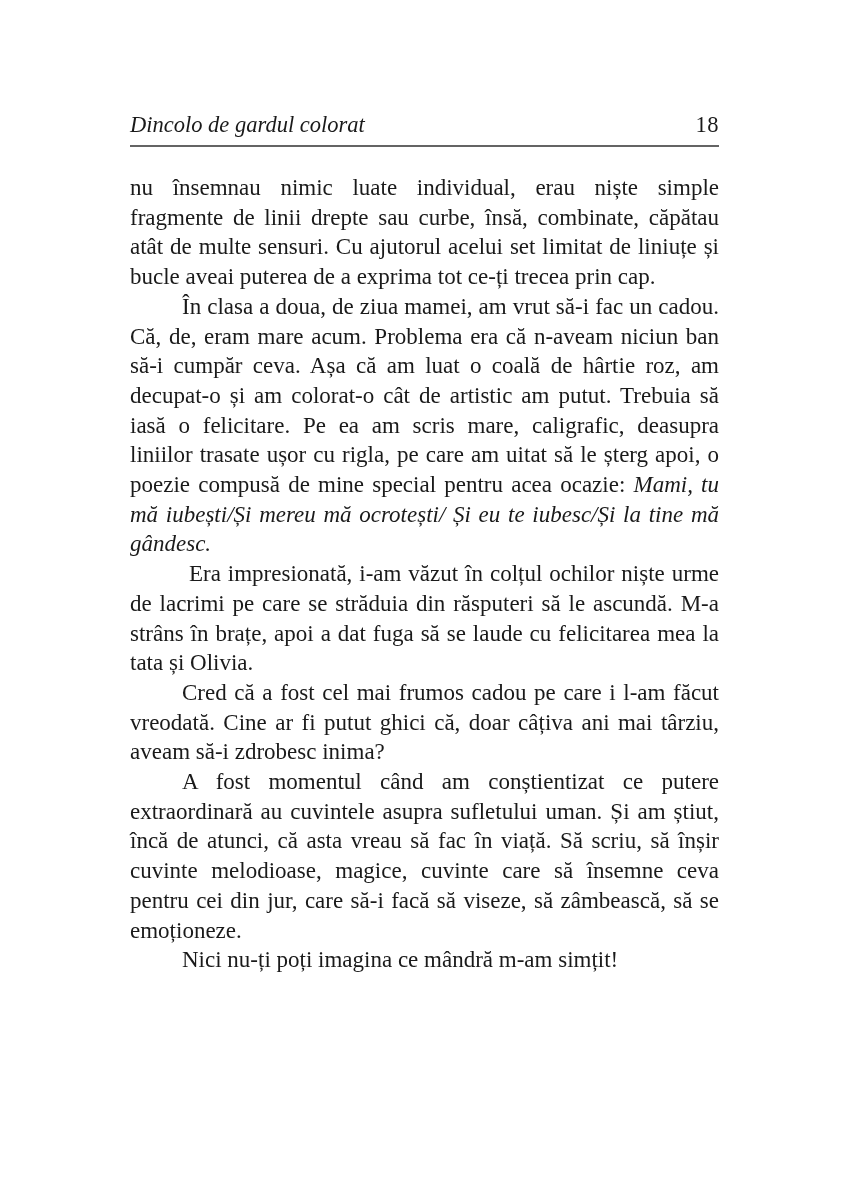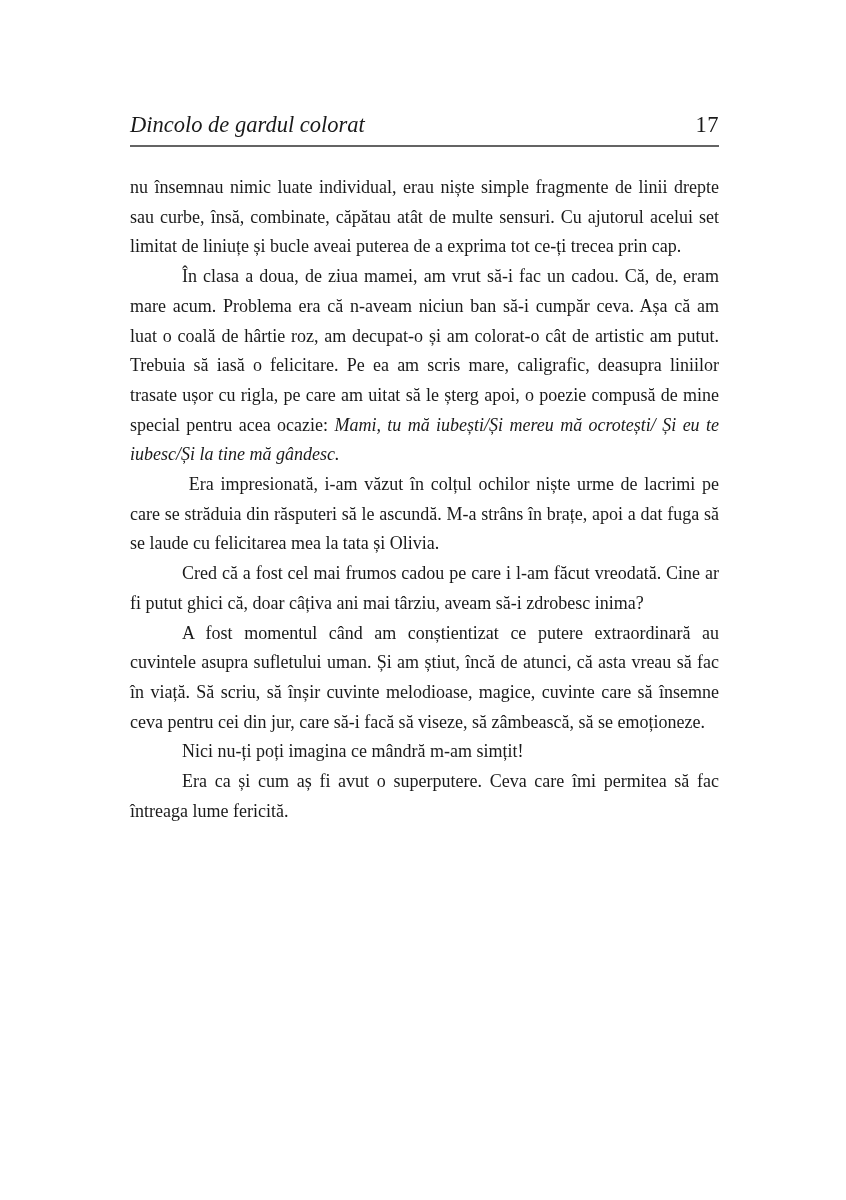--- a/index.html
+++ b/index.html
@@ -28,43 +28,42 @@
   .running-title { font-style: italic; }
   .page-number { font-style: normal; letter-spacing: 0.5px; }
   .header-rule {
     border: none;
     height: 0;
     border-top: 2px solid #646464;
     margin-top: 7px;
   }
   .body-text {
     margin-top: 26px;
-    font-size: 18px;
+    font-size: 23px;
     line-height: 29.7px;
     text-align: justify;
     text-justify: inter-word;
     hyphens: none;
   }
   .para { margin: 0; }
   .para.indented { text-indent: 52px; }
   .seg.italic { font-style: italic; }
 </style>
 </head>
 <body>
 
 <div class="page" style="color: rgb(26, 26, 26); background: rgb(255, 255, 255);">
   <div class="content">
     <header class="running-header">
       <span class="running-title">Dincolo de gardul colorat</span>
-      <span class="page-number">17</span>
+      <span class="page-number">18</span>
     </header>
     <hr class="header-rule" style="border-top-color: rgb(100, 100, 100);">
     <main class="body-text">
         <p class="para"><span class="seg">nu însemnau nimic luate individual, erau niște simple fragmente de linii drepte sau curbe, însă, combinate, căpătau atât de multe sensuri. Cu ajutorul acelui set limitat de liniuțe și bucle aveai puterea de a exprima tot ce-ți trecea prin cap.</span></p>
         <p class="para indented"><span class="seg">În clasa a doua, de ziua mamei, am vrut să-i fac un cadou. Că, de, eram mare acum. Problema era că n-aveam niciun ban să-i cumpăr ceva. Așa că am luat o coală de hârtie roz, am decupat-o și am colorat-o cât de artistic am putut. Trebuia să iasă o felicitare. Pe ea am scris mare, caligrafic, deasupra liniilor trasate ușor cu rigla, pe care am uitat să le șterg apoi, o poezie compusă de mine special pentru acea ocazie: </span><span class="seg italic">Mami, tu mă iubești/Și mereu mă ocrotești/ Și eu te iubesc/Și la tine mă gândesc.</span></p>
         <p class="para indented"><span class="seg">&nbsp;Era impresionată, i-am văzut în colțul ochilor niște urme de lacrimi pe care se străduia din răsputeri să le ascundă. M-a strâns în brațe, apoi a dat fuga să se laude cu felicitarea mea la tata și Olivia.</span></p>
         <p class="para indented"><span class="seg">Cred că a fost cel mai frumos cadou pe care i l-am făcut vreodată. Cine ar fi putut ghici că, doar câțiva ani mai târziu, aveam să-i zdrobesc inima?</span></p>
         <p class="para indented"><span class="seg">A fost momentul când am conștientizat ce putere extraordinară au cuvintele asupra sufletului uman. Și am știut, încă de atunci, că asta vreau să fac în viață. Să scriu, să înșir cuvinte melodioase, magice, cuvinte care să însemne ceva pentru cei din jur, care să-i facă să viseze, să zâmbească, să se emoționeze.</span></p>
         <p class="para indented"><span class="seg">Nici nu-ți poți imagina ce mândră m-am simțit!</span></p>
-        <p class="para indented"><span class="seg">Era ca și cum aș fi avut o superputere. Ceva care îmi permitea să fac întreaga lume fericită.</span></p>
       </main>
   </div>
 </div>
 
 </body></html>

